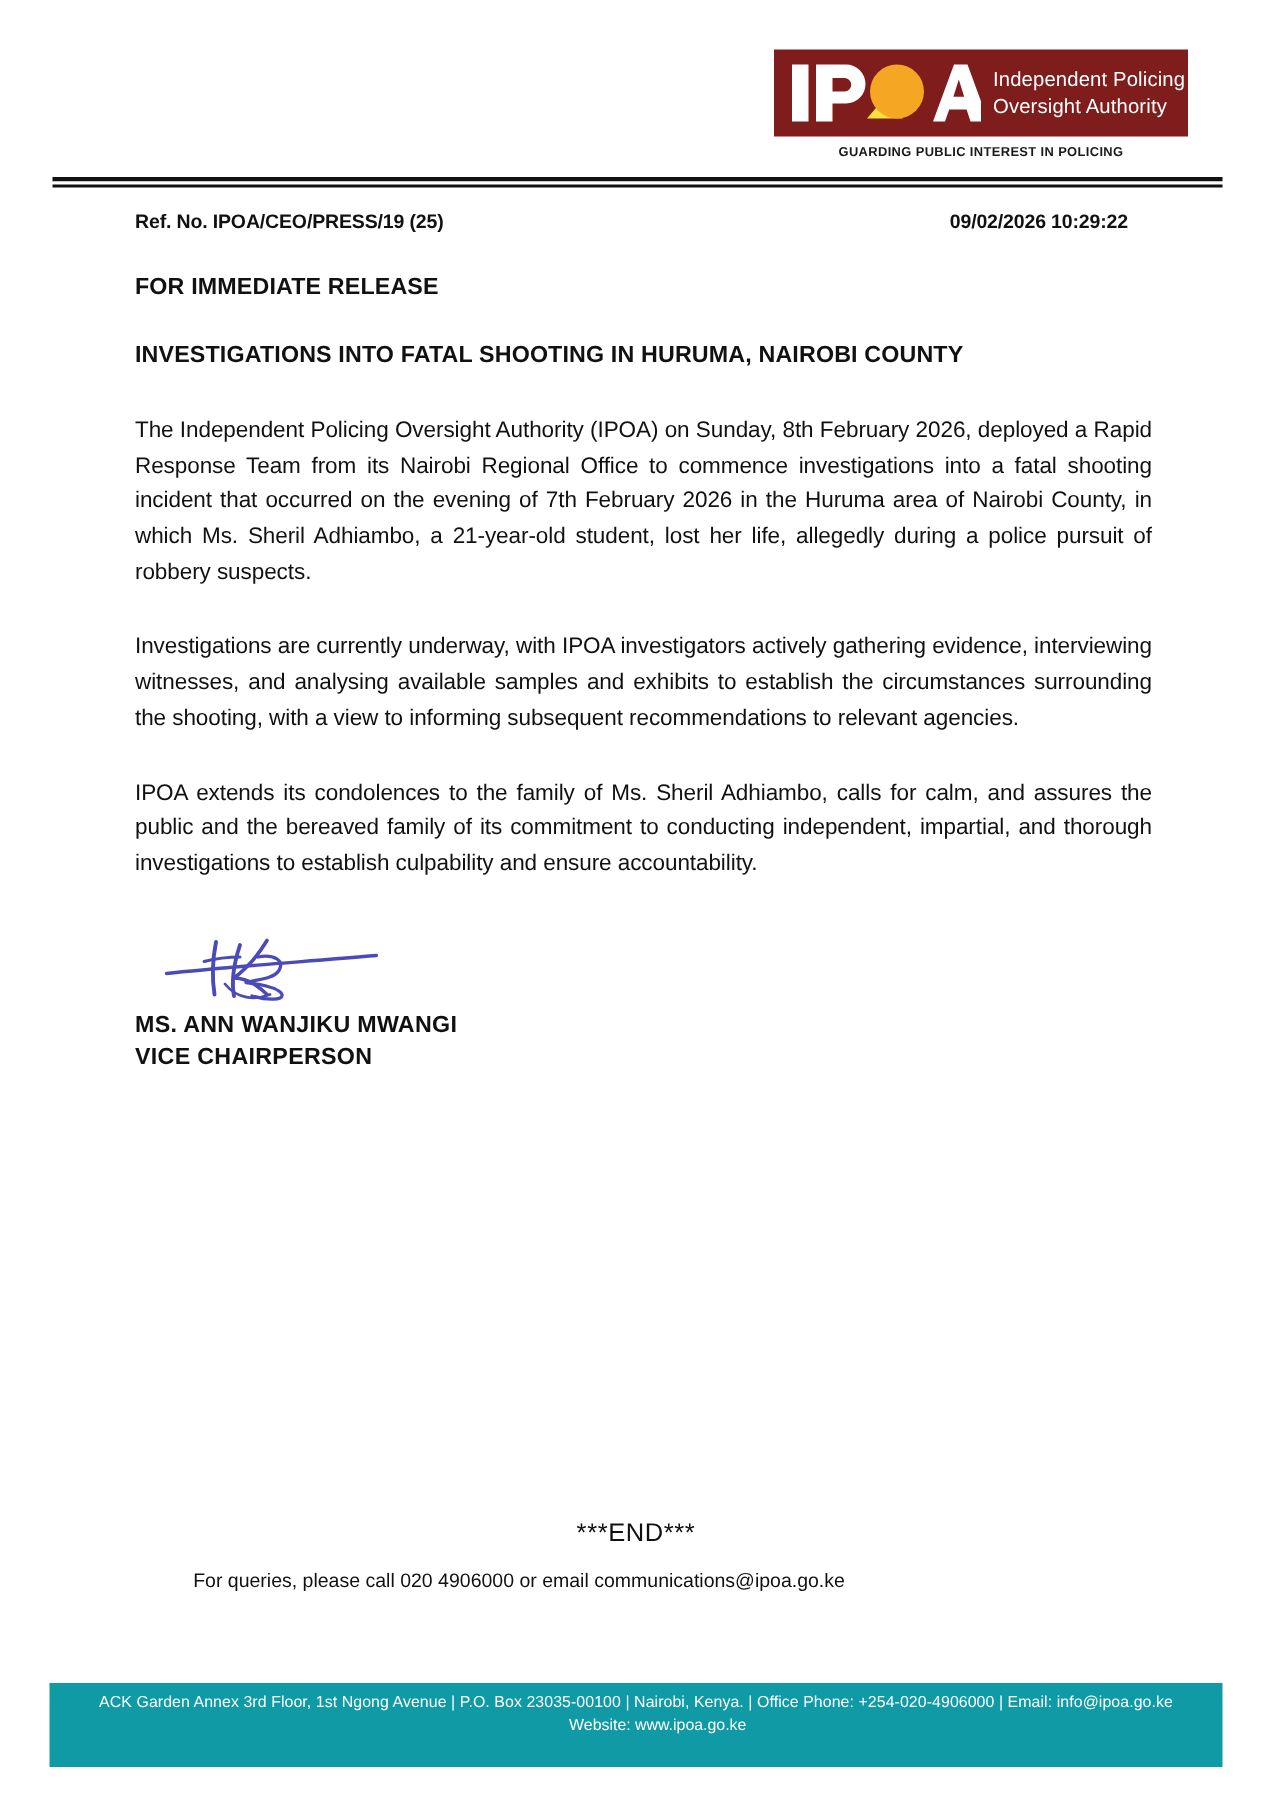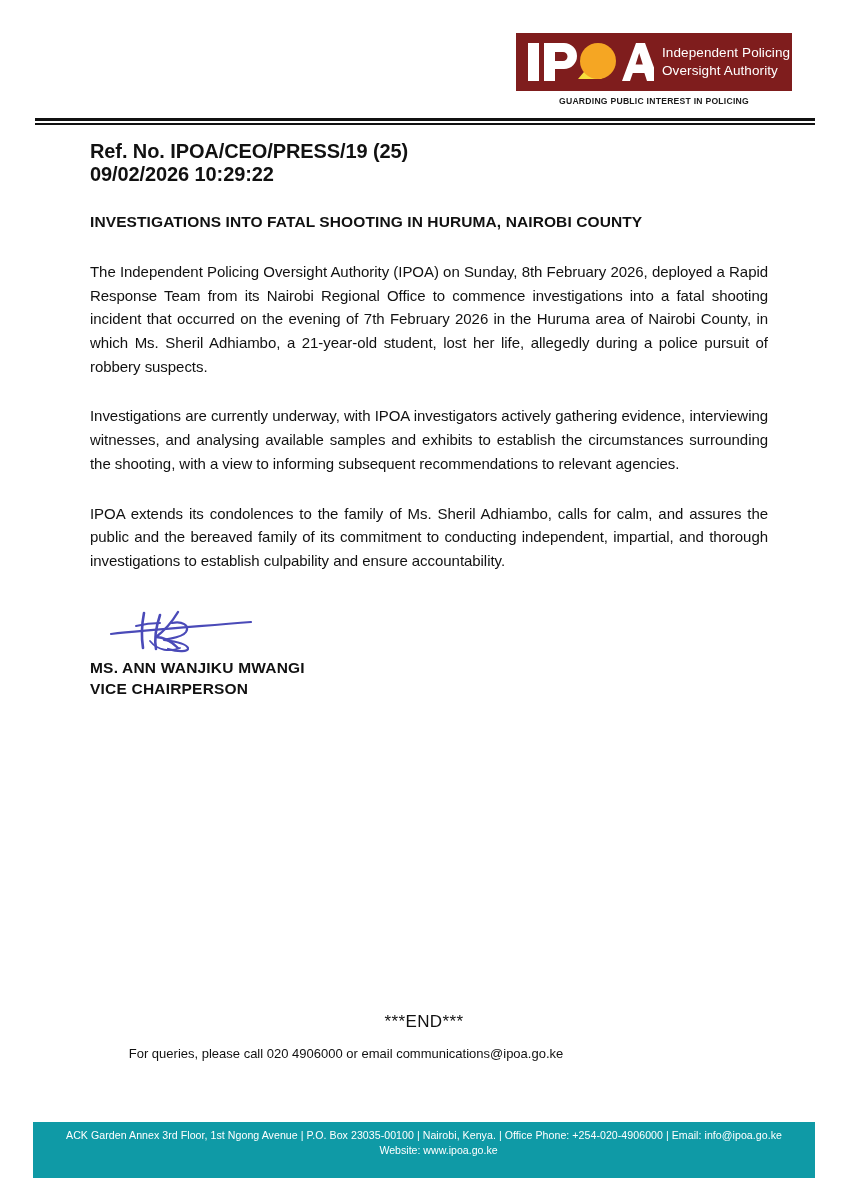--- a/index.html
+++ b/index.html
@@ -74,23 +74,22 @@
     position: absolute;
     left: 90px;
     top: 140px;
     width: 678px;
   }
   .ref-row {
     display: flex;
     justify-content: space-between;
     align-items: baseline;
     font-weight: bold;
-    font-size: 20px;
+    font-size: 13px;
     letter-spacing: -0.1px;
-    flex-direction: column;
   }
   .ref-date { padding-right: 16px; }
 
   h2.hd {
     font-size: 15.5px;
     font-weight: bold;
     margin: 28px 0 0 0;
     letter-spacing: 0.1px;
   }
   h2.hd.second { margin-top: 27px; }
@@ -187,20 +186,21 @@
   <div class="rule-thin"></div>
 </div>
 
 <div class="sheet">
 
   <div class="ref-row">
     <span>Ref. No. IPOA/CEO/PRESS/19 (25)</span>
     <span class="ref-date">09/02/2026 10:29:22</span>
   </div>
 
+  <h2 class="hd">FOR IMMEDIATE RELEASE</h2>
   <h2 class="hd second">INVESTIGATIONS INTO FATAL SHOOTING IN HURUMA, NAIROBI COUNTY</h2>
 
   <p class="para first">The Independent Policing Oversight Authority (IPOA) on Sunday, 8th February 2026, deployed a Rapid Response Team from its Nairobi Regional Office to commence investigations into a fatal shooting incident that occurred on the evening of 7th February 2026 in the Huruma area of Nairobi County, in which Ms. Sheril Adhiambo, a 21-year-old student, lost her life, allegedly during a police pursuit of robbery suspects.</p>
   <p class="para">Investigations are currently underway, with IPOA investigators actively gathering evidence, interviewing witnesses, and analysing available samples and exhibits to establish the circumstances surrounding the shooting, with a view to informing subsequent recommendations to relevant agencies.</p>
   <p class="para">IPOA extends its condolences to the family of Ms. Sheril Adhiambo, calls for calm, and assures the public and the bereaved family of its commitment to conducting independent, impartial, and thorough investigations to establish culpability and ensure accountability.</p>
 
   <div class="sig-block">
     <div class="sig-img">
       <svg width="180" height="46" viewBox="0 0 180 46" xmlns="http://www.w3.org/2000/svg">
         <g fill="none" stroke="#4a4ab8" stroke-linecap="round" stroke-linejoin="round">

